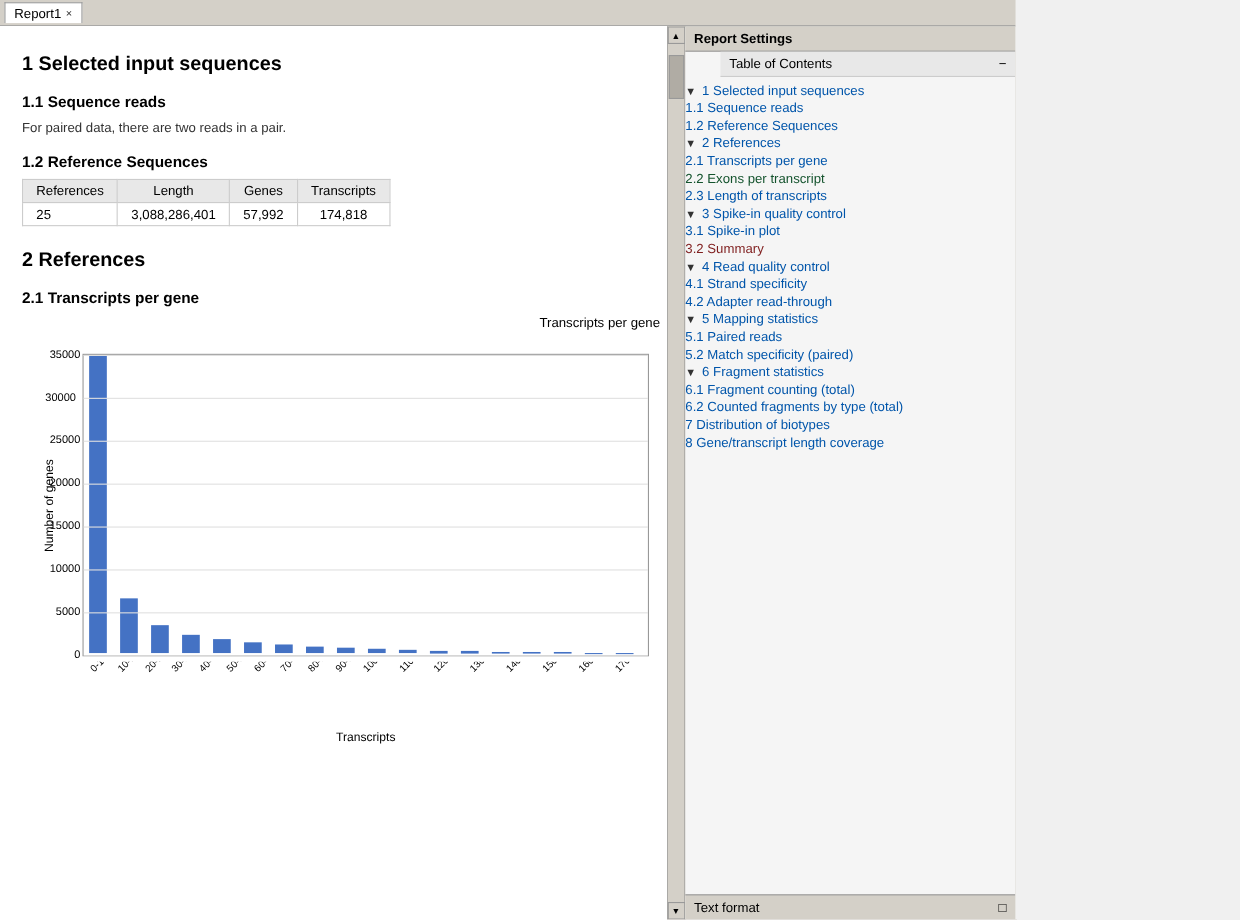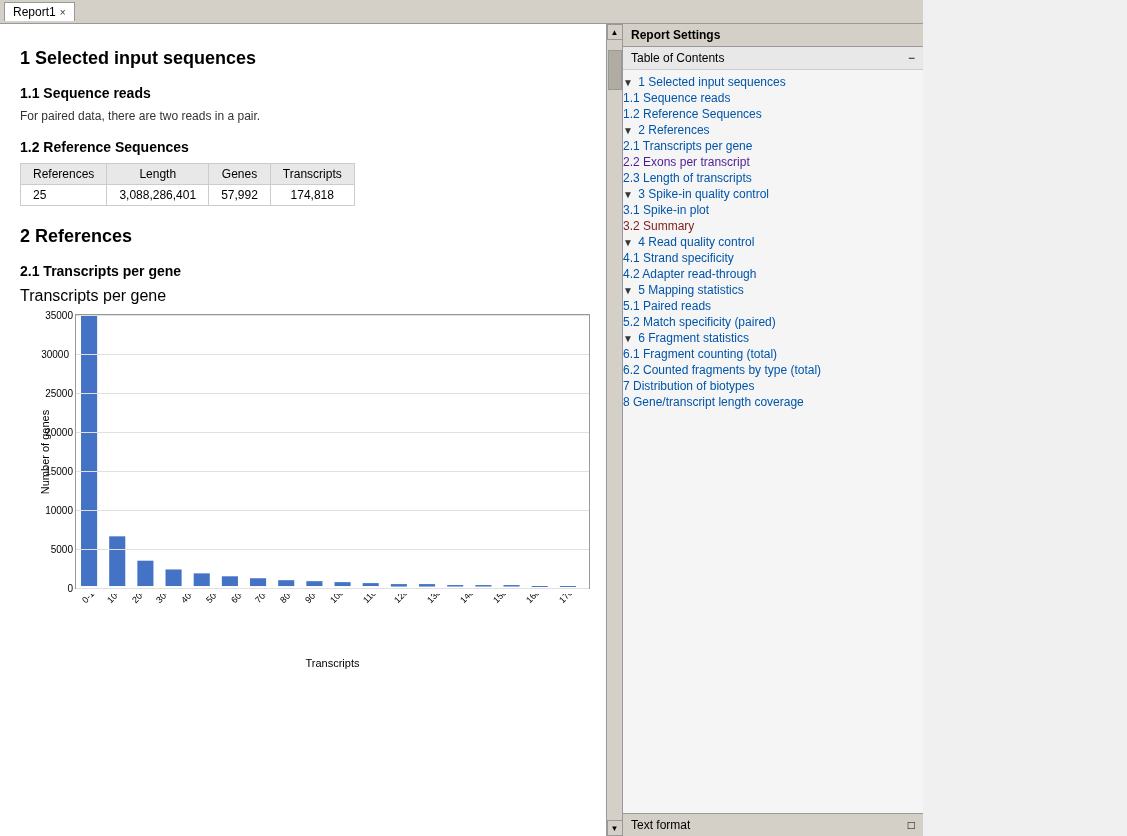--- a/index.html
+++ b/index.html
@@ -15,21 +15,21 @@
 
     .content-panel { flex: 1; background: white; overflow-y: auto; padding: 16px 20px; border-right: 1px solid #999; position: relative; }
 
     .scrollbar-area { width: 16px; background: #d4d0c8; display: flex; flex-direction: column; align-items: center; border-right: 1px solid #999; }
     .scroll-btn { width: 16px; height: 16px; background: #d4d0c8; border: 1px solid #999; display: flex; align-items: center; justify-content: center; font-size: 8px; cursor: pointer; }
     .scroll-track { flex: 1; width: 14px; background: #d4d0c8; position: relative; }
     .scroll-thumb { width: 14px; height: 40px; background: #b0aca4; border: 1px solid #999; position: absolute; top: 10px; }
 
     .right-panel { width: 300px; background: #f5f5f5; display: flex; flex-direction: column; }
     .right-header { background: #d4d0c8; padding: 4px 8px; font-size: 12px; font-weight: bold; border-bottom: 1px solid #999; display: flex; align-items: center; justify-content: space-between; }
-    .toc-header { background: #e8e8e8; padding: 4px 8px; font-size: 12px; border-bottom: 1px solid #ccc; display: flex; align-items: center; justify-content: space-between; }
+    .toc-header { background: #e8e8e8; padding: 4px 8px; font-size: 12px; border-bottom: 1px solid #ccc; display: flex; align-items: center; justify-content: space-between; margin-left: 32px; }
     .toc-content { flex: 1; overflow-y: auto; padding: 4px 0; }
     .toc-item { padding: 2px 8px; font-size: 12px; cursor: pointer; }
     .toc-item a { color: #0055aa; text-decoration: none; }
     .toc-level1 { padding-left: 8px; }
     .toc-level2 { padding-left: 24px; }
     .toc-section { padding: 1px 0; }
     .triangle { font-size: 10px; color: #333; margin-right: 2px; }
     .triangle-down::before { content: '▼'; }
 
     .text-format-bar { background: #d4d0c8; border-top: 1px solid #999; padding: 4px 8px; display: flex; align-items: center; justify-content: space-between; font-size: 12px; }
@@ -40,21 +40,21 @@
     h1.section-2 { font-size: 18px; font-weight: bold; margin-bottom: 12px; margin-top: 20px; }
 
     table.data-table { border-collapse: collapse; width: auto; margin-bottom: 8px; }
     table.data-table th { background: #e8e8e8; border: 1px solid #ccc; padding: 3px 12px; text-align: center; font-weight: normal; }
     table.data-table td { border: 1px solid #ccc; padding: 3px 12px; text-align: center; }
     table.data-table td:first-child { text-align: left; }
 
     .note-text { font-size: 12px; color: #333; margin: 8px 0 16px 0; }
 
     .chart-container { width: 580px; margin: 8px 0; }
-    .chart-title { text-align: left; font-size: 16px; margin-bottom: 4px; }
+    .chart-title { text-align: right; font-size: 12px; margin-bottom: 16px; }
     .chart-area { position: relative; width: 580px; height: 360px; }
     .chart-inner { position: absolute; left: 55px; right: 10px; top: 5px; bottom: 80px; border: 1px solid #999; background: white; }
     .grid-line { position: absolute; left: 0; right: 0; border-top: 1px solid #e0e0e0; }
 
     .chart-wrapper { position: relative; width: 580px; height: 400px; }
   </style>
 </head>
 <body>
 
 <div class="app-window">
@@ -215,21 +215,21 @@
         </div>
 
         <div class="toc-item toc-level1 toc-section">
           <span class="triangle triangle-down"></span>
           <a style="color: rgb(0, 85, 170); text-decoration: none; cursor: pointer;">2 References</a>
         </div>
         <div class="toc-item toc-level2 toc-section">
           <a style="color: rgb(0, 85, 170); text-decoration: none; cursor: pointer;">2.1 Transcripts per gene</a>
         </div>
         <div class="toc-item toc-level2 toc-section">
-          <a style="color: #4c1d95; text-decoration: none; cursor: pointer;">2.2 Exons per transcript</a>
+          <a style="color: #14532d; text-decoration: none; cursor: pointer;">2.2 Exons per transcript</a>
         </div>
         <div class="toc-item toc-level2 toc-section">
           <a style="color: rgb(0, 85, 170); text-decoration: none; cursor: pointer;">2.3 Length of transcripts</a>
         </div>
 
         <div class="toc-item toc-level1 toc-section">
           <span class="triangle triangle-down"></span>
           <a style="color: rgb(0, 85, 170); text-decoration: none; cursor: pointer;">3 Spike-in quality control</a>
         </div>
         <div class="toc-item toc-level2 toc-section">

